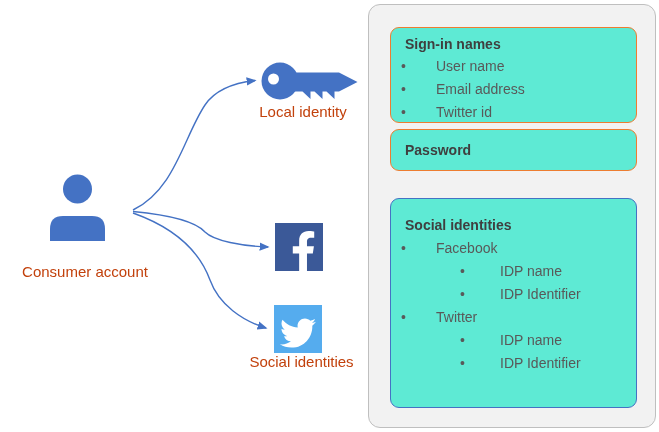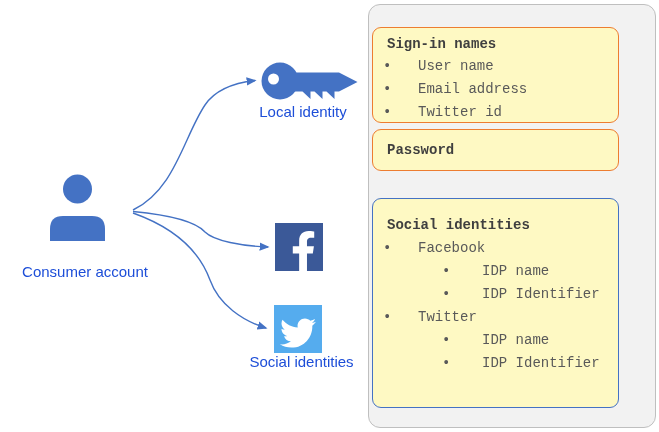--- a/index.html
+++ b/index.html
@@ -2,38 +2,37 @@
 <html><head>
 <meta charset="utf-8">
 <style>
   html,body{margin:0;padding:0;background:#fff;}
   .canvas{
     position:relative;width:659px;height:432px;background:#ffffff;overflow:hidden;
     font-family:"Liberation Sans","DejaVu Sans",sans-serif;
   }
   .art{position:absolute;left:0;top:0;width:659px;height:432px;}
   .dlabel{
-    position:absolute;font-size:15px;color:#1d4ed8;text-align:center;white-space:nowrap;
+    position:absolute;font-size:15px;color:#c2410c;text-align:center;white-space:nowrap;
   }
   .consumer-label{left:5px;top:242px;width:160px;margin-top:21px;}
   .local-label{left:228px;top:103px;width:150px;}
   .social-label{left:224px;top:353px;width:155px;}
   .sq-icon{position:absolute;width:48px;height:48px;}
   .fb-icon{left:275px;top:223px;background:#3B5998;}
   .fb-icon svg{position:absolute;bottom:0;right:7px;height:40px;}
   .tw-icon{left:274px;top:305px;background:#55ACEE;}
   .tw-icon svg{position:absolute;left:6px;top:10px;width:36px;}
   .panel{
     position:absolute;left:368px;top:4px;width:288px;height:424px;box-sizing:border-box;
     background:#F2F2F2;border:1.5px solid #BFBFBF;border-radius:12px;
   }
   .box{
-    position:absolute;left:3px;width:247px;box-sizing:border-box;background:#fef9c3;
+    position:absolute;left:21px;width:247px;box-sizing:border-box;background:#5eead4;
     border-radius:9px;
-    font-family:Liberation Mono, monospace;
   }
   .box-orange{border:1.5px solid #ED7D31;}
   .box-blue{border:1.5px solid #4472C4;}
   .signin-box{top:22px;height:96px;padding-top:5px;}
   .password-box{top:124px;height:42px;padding-top:9px;}
   .social-box{top:193px;height:210px;padding-top:14px;}
   .box-title{
     padding-left:14px;font-size:14px;font-weight:700;color:#3F3F3F;line-height:22px;
     white-space:nowrap;
   }

